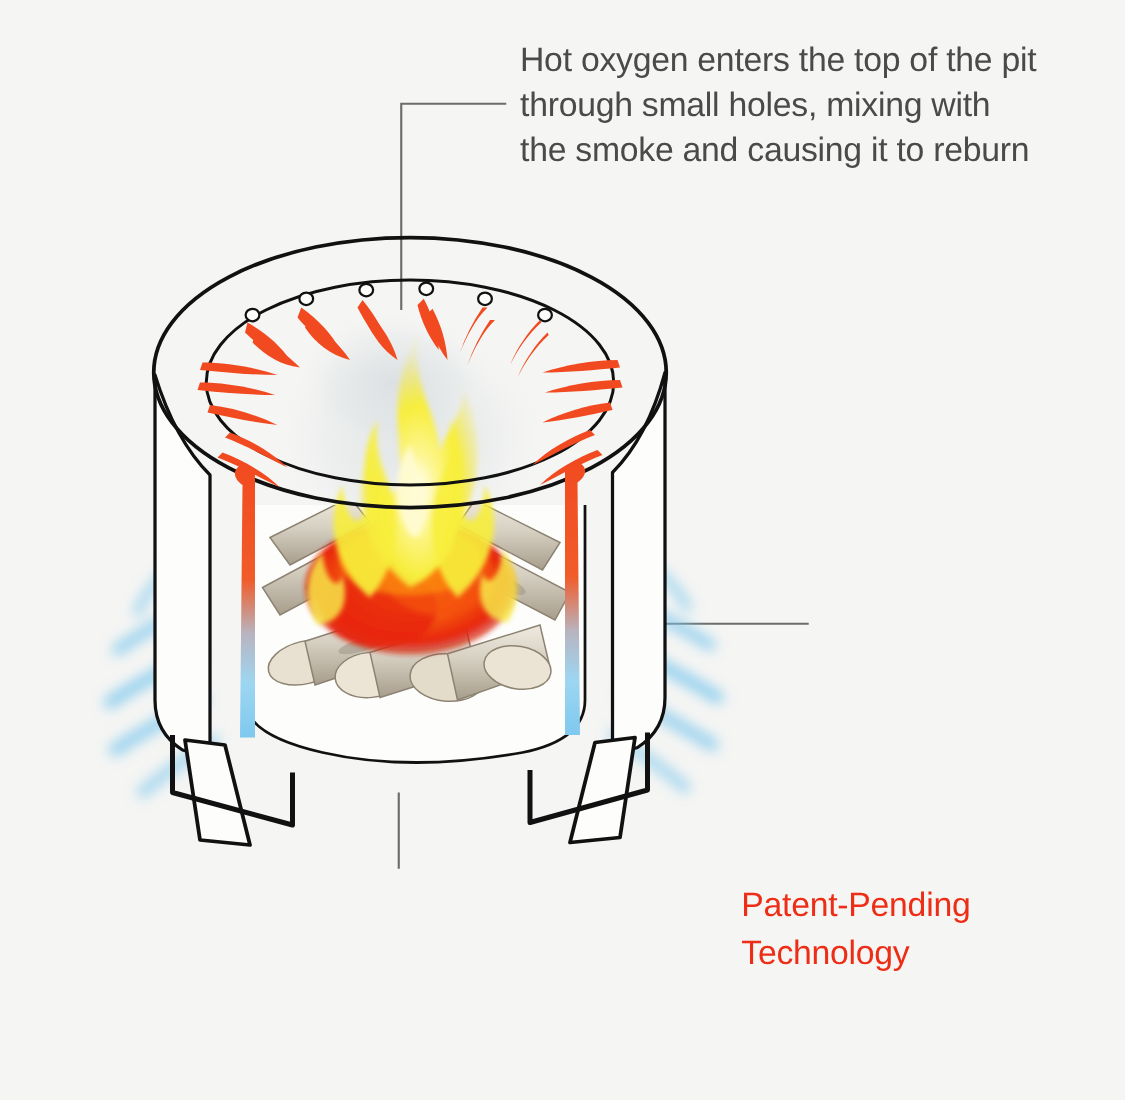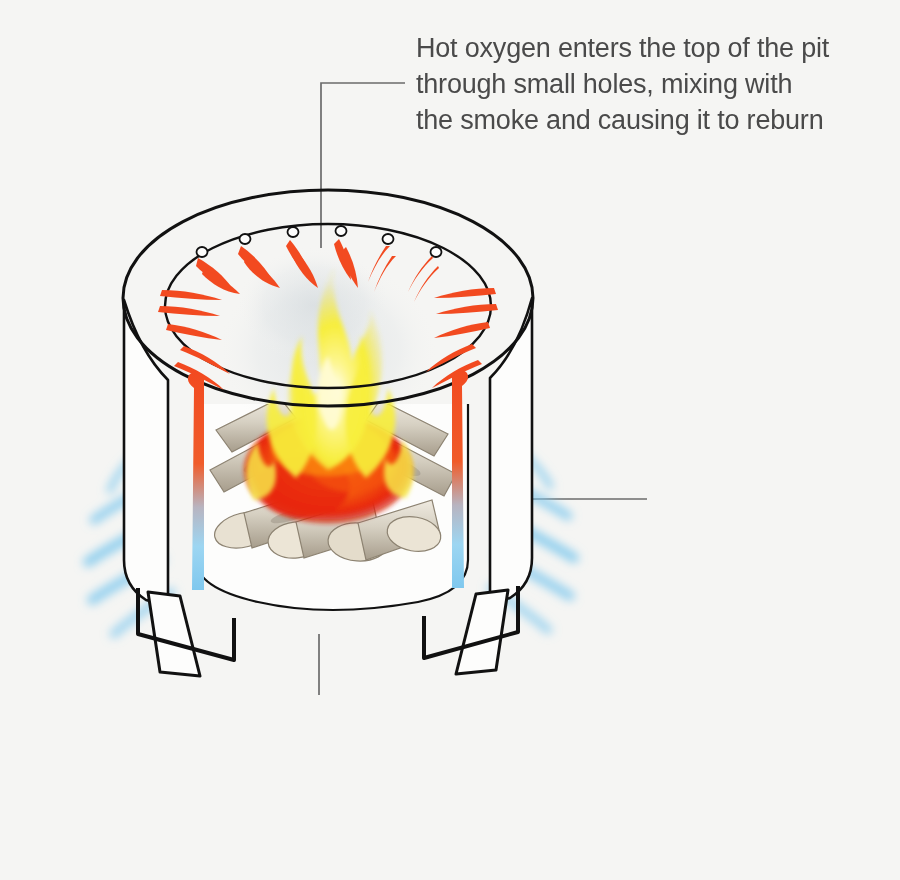--- a/index.html
+++ b/index.html
@@ -276,14 +276,16 @@
     </g>
   </g>
 </svg>
 
 <div class="ann" id="ann-top">Hot oxygen enters the top of the pit
 through small holes, mixing with
 the smoke and causing it to reburn</div>
 
 
 
+<div id="patent">Patent-Pending
+Technology</div>
 
 </div>
 
 </body></html>

